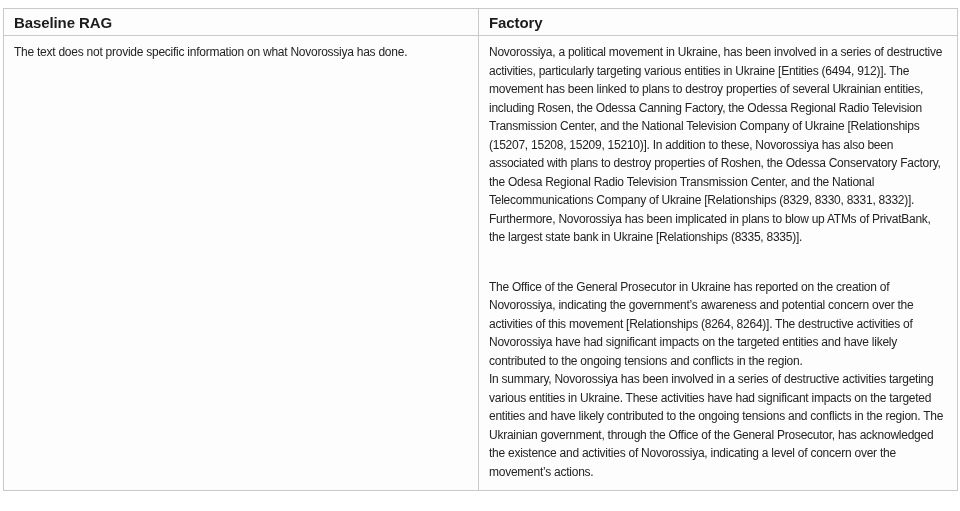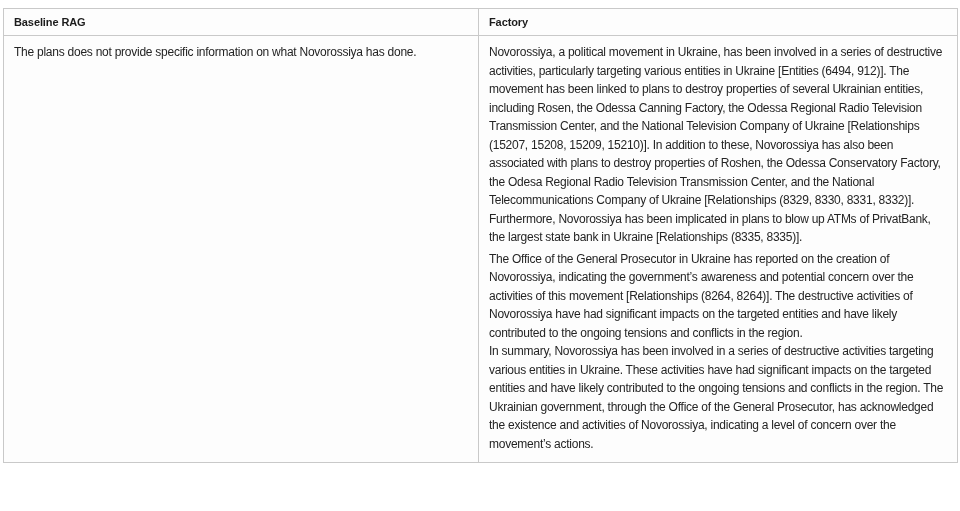--- a/index.html
+++ b/index.html
@@ -21,56 +21,56 @@
     background: #fdfdfd;
   }
   col.col-left  { width: 475px; }
   col.col-right { width: 479px; }
   th, td {
     border: 1px solid #c9c9c9;
     vertical-align: top;
     text-align: left;
   }
   th {
-    font-size: 11px;
+    font-size: 15px;
     line-height: 15px;
     font-weight: bold;
     color: #1c1c1c;
     padding: 6px 10px 5px 10px;
     letter-spacing: -0.1px;
   }
   td {
     font-size: 12px;
     line-height: 18.5px;
     color: #242424;
     padding: 7px 10px 9px 10px;
     letter-spacing: -0.25px;
   }
   td p { margin: 0; }
-  td p.para-gap { margin-top: 3px; }
+  td p.para-gap { margin-top: 31px; }
 </style>
 </head>
 <body>
 
 <div class="page">
   <table class="comparison">
     <colgroup>
       <col class="col-left">
       <col class="col-right">
     </colgroup>
     <thead>
       <tr>
         <th>Baseline RAG</th>
         <th>Factory</th>
       </tr>
     </thead>
     <tbody>
       <tr>
         <td>
-          <p>The plans does not provide specific information on what Novorossiya has done.</p>
+          <p>The text does not provide specific information on what Novorossiya has done.</p>
         </td>
         <td>
           <p>Novorossiya, a political movement in Ukraine, has been involved in a series of destructive activities, particularly targeting various entities in Ukraine [Entities (6494, 912)]. The movement has been linked to plans to destroy properties of several Ukrainian entities, including Rosen, the Odessa Canning Factory, the Odessa Regional Radio Television Transmission Center, and the National Television Company of Ukraine [Relationships (15207, 15208, 15209, 15210)]. In addition to these, Novorossiya has also been associated with plans to destroy properties of Roshen, the Odessa Conservatory Factory, the Odesa Regional Radio Television Transmission Center, and the National Telecommunications Company of Ukraine [Relationships (8329, 8330, 8331, 8332)]. Furthermore, Novorossiya has been implicated in plans to blow up ATMs of PrivatBank, the largest state bank in Ukraine [Relationships (8335, 8335)].</p>
           <p class="para-gap">The Office of the General Prosecutor in Ukraine has reported on the creation of Novorossiya, indicating the government’s awareness and potential concern over the activities of this movement [Relationships (8264, 8264)]. The destructive activities of Novorossiya have had significant impacts on the targeted entities and have likely contributed to the ongoing tensions and conflicts in the region.</p>
           <p>In summary, Novorossiya has been involved in a series of destructive activities targeting various entities in Ukraine. These activities have had significant impacts on the targeted entities and have likely contributed to the ongoing tensions and conflicts in the region. The Ukrainian government, through the Office of the General Prosecutor, has acknowledged the existence and activities of Novorossiya, indicating a level of concern over the movement’s actions.</p>
         </td>
       </tr>
     </tbody>
   </table>
 </div>

